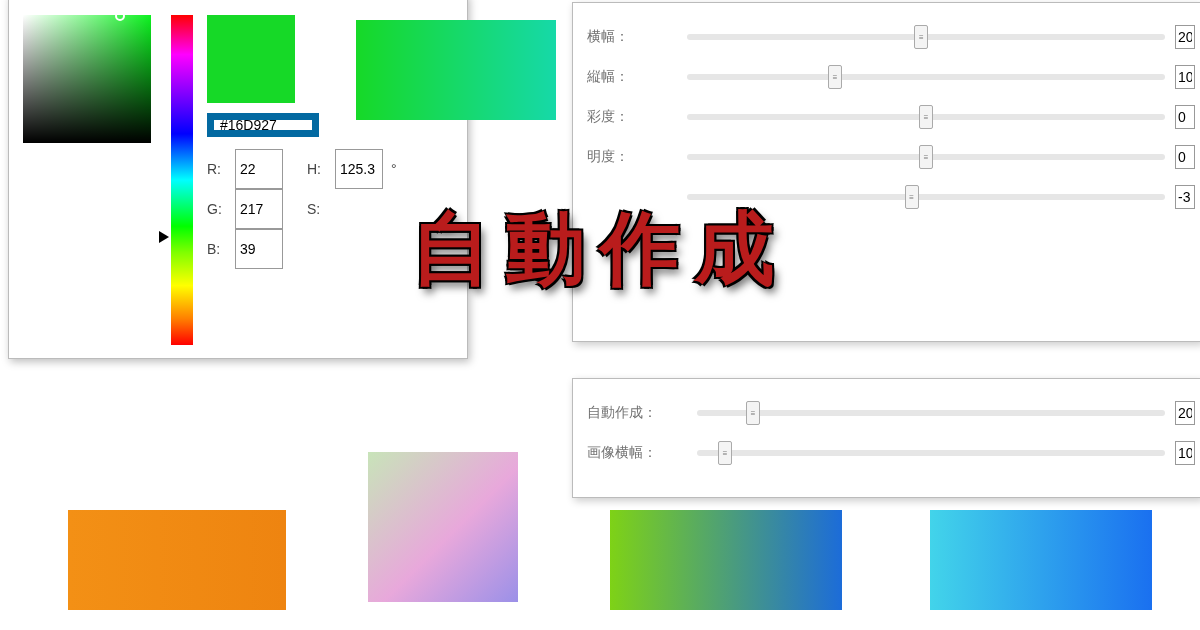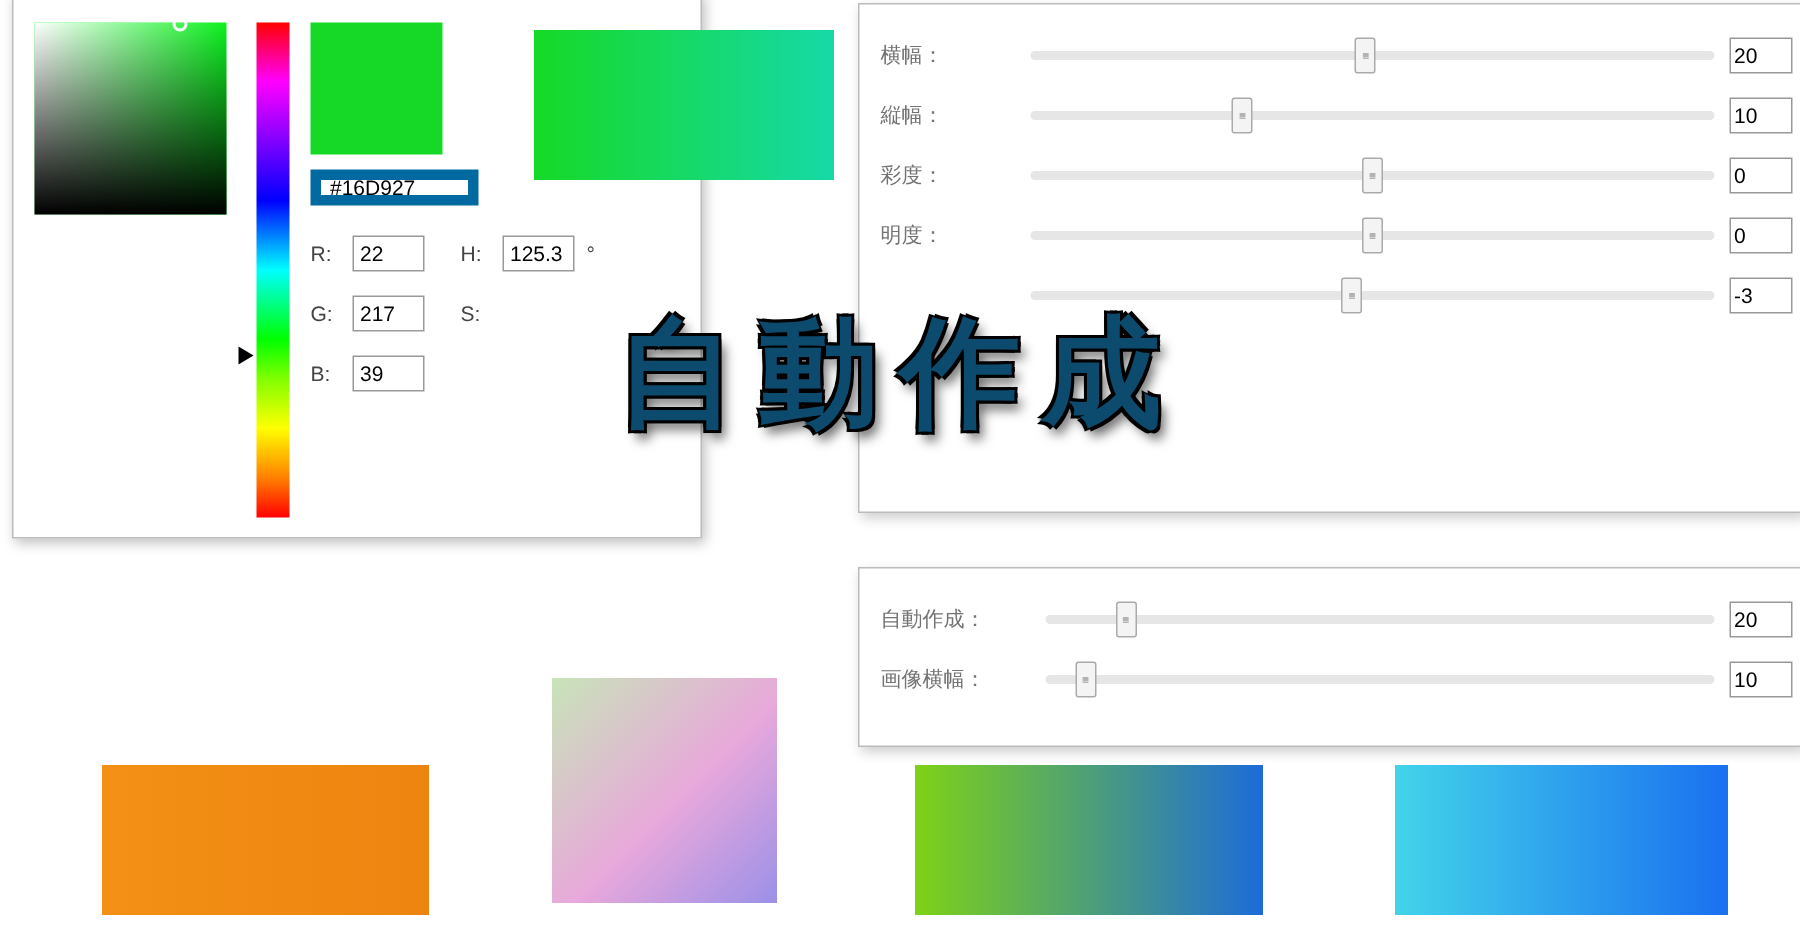--- a/index.html
+++ b/index.html
@@ -63,21 +63,21 @@
   .hex-input{
     position:absolute; left:198px; top:118px; width:112px; height:24px;
     border:7px solid #0369a1; padding:2px 6px; font-size:14px;
   }
   .rgbhsv{
     position:absolute; left:198px; top:154px; width:230px;
     line-height:40px;
   }
   .rgbhsv .row{display:flex;align-items:center;height:40px;gap:6px;}
   .rgbhsv label{width:22px;}
-  .rgbhsv input{width:48px;height:24px;border:1px solid #999;padding:8px 4px;font-size:14px;}
+  .rgbhsv input{width:48px;height:40px;border:1px solid #999;padding:8px 4px;font-size:14px;}
   .rgbhsv .unit{margin-left:2px;}
   .rgbhsv .col2{margin-left:18px;}
 
   
   .slider-panel {
     position:absolute; left:572px; top:2px; width:630px; height:340px;
     background:#fff; border:1px solid #bbb; box-shadow:2px 3px 8px rgba(0,0,0,0.2);
     padding:14px 6px 14px 14px;
   }
   .s-row{
@@ -87,21 +87,21 @@
   .track{
     position:relative;flex:1;height:6px;background:#e6e6e6;border-radius:3px;
   }
   .thumb{
     position:absolute;top:-9px;width:14px;height:24px;background:#f4f4f4;
     border:1px solid #aaa;border-radius:2px;transform:translateX(-50%);
     display:flex;align-items:center;justify-content:center;font-size:8px;color:#777;
   }
   .thumb::before{content:"≡";}
   .s-value{
-    width:42px;height:24px;border:1px solid #999;padding:2px 2px;font-size:14px;text-align:left;
+    width:20px;height:24px;border:1px solid #999;padding:2px 2px;font-size:14px;text-align:left;
     overflow:hidden;
   }
   .readout{
     display:flex;align-items:center;height:40px;gap:46px;color:#555;
     padding-left:2px;
   }
   .readout .lbl{width:100px;}
 
   
   .slider-panel-2{
@@ -142,21 +142,21 @@
     font-size:92px; letter-spacing:0.30em;
     color:#fff;
     text-shadow:
       0 0 2px #000, 0 0 2px #000,
       2px 2px 0 #000, -2px -2px 0 #000, 2px -2px 0 #000, -2px 2px 0 #000,
       4px 6px 8px rgba(0,0,0,0.6);
   }
   .headline .l2{
     margin-top:6px;
     font-size:80px; letter-spacing:0.18em;
-    color:#0c4a6e;
+    color:#b91c1c;
     text-shadow:
       0 0 2px #000, 0 0 2px #000,
       2px 2px 0 #000, -2px -2px 0 #000, 2px -2px 0 #000, -2px 2px 0 #000,
       4px 6px 8px rgba(0,0,0,0.6);
   }
 </style>
 </head>
 <body>
 
 <div class="picker-panel">

